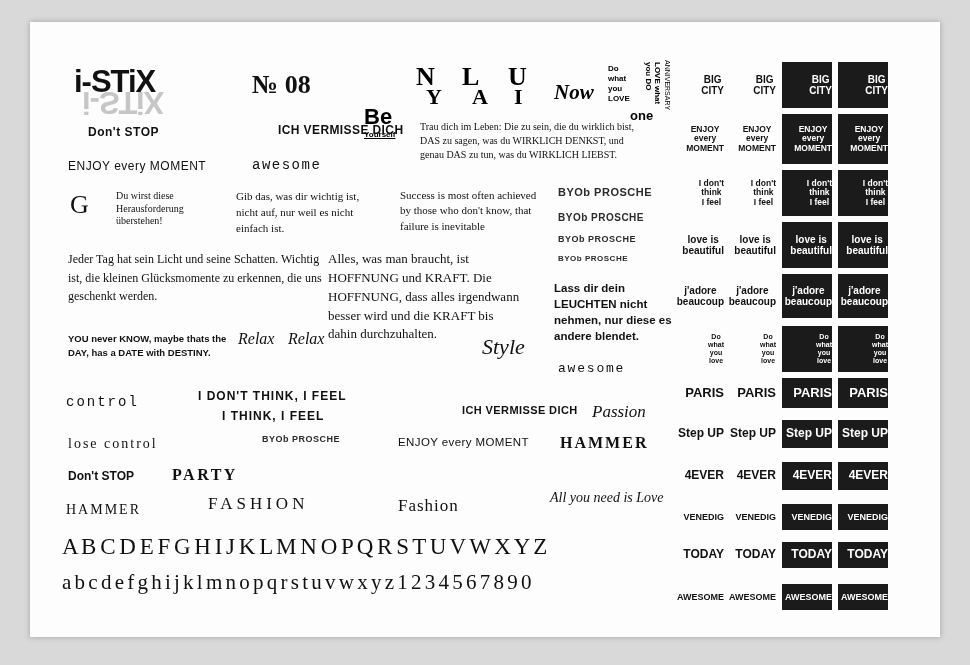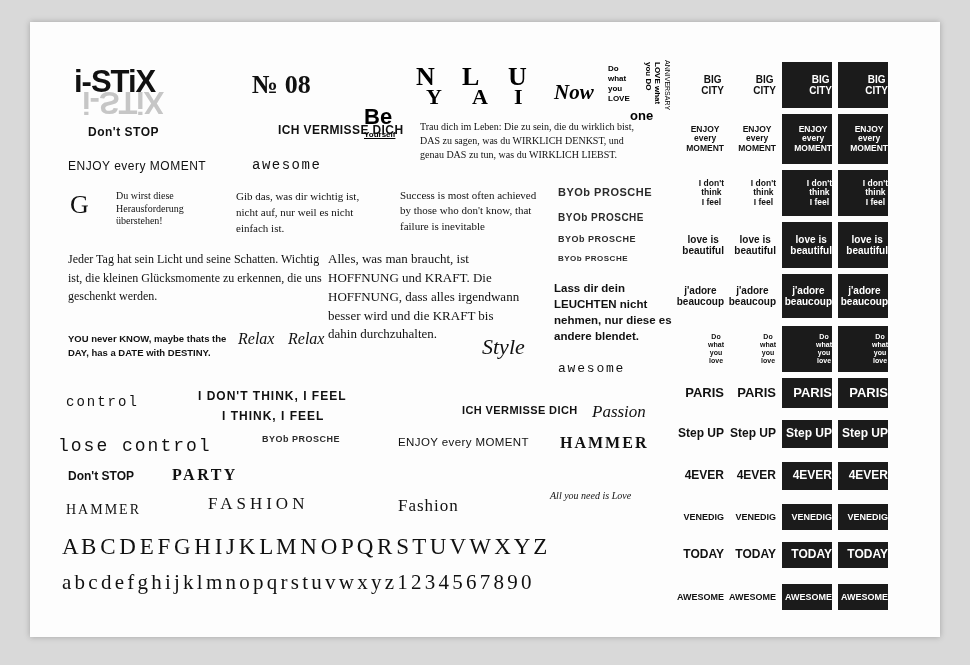--- a/index.html
+++ b/index.html
@@ -179,39 +179,39 @@
     <div class="blk s mono" style="left:36px; top:372px; font-size:14px; letter-spacing:2px;">control</div>
 
     <div class="blk s sans b" style="left:168px; top:368px; font-size:12px; letter-spacing:1px;">I DON'T THINK, I FEEL</div>
 
     <div class="blk s sans b" style="left:192px; top:388px; font-size:12px; letter-spacing:1px;">I THINK, I FEEL</div>
 
     <div class="blk s sans b" style="left:432px; top:382px; font-size:11px; letter-spacing:.4px;">ICH VERMISSE DICH</div>
 
     <div class="blk s serif i" style="left:562px; top:380px; font-size:17px;">Passion</div>
 
-    <div class="blk s mono" style="left:28px; top:414px; font-size:18px; letter-spacing:2px;">lose control</div>
+    <div class="blk s mono" style="left:38px; top:414px; font-size:14px; letter-spacing:2px;font-family:Liberation Serif, serif;">lose control</div>
 
     <div class="blk s sans b" style="left:232px; top:412px; width:80px; font-size:9px; line-height:1.25; letter-spacing:.5px; color:#2b2b2b;">BYOb PROSCHE</div>
 
     <div class="blk s sans" style="left:368px; top:414px; font-size:11.5px; letter-spacing:.4px;">ENJOY  every  MOMENT</div>
 
     <div class="blk s serif b" style="left:530px; top:412px; font-size:16px; letter-spacing:2px;">HAMMER</div>
 
     <div class="blk s sans b" style="left:38px; top:448px; font-size:12px;">Don't  STOP</div>
 
     <div class="blk s serif b" style="left:142px; top:444px; font-size:16px; letter-spacing:2.5px;">PARTY</div>
 
     <div class="blk s serif" style="left:36px; top:480px; font-size:14px; letter-spacing:2px;">HAMMER</div>
 
     <div class="blk s serif" style="left:178px; top:472px; font-size:17px; letter-spacing:4px;">FASHION</div>
 
     <div class="blk s serif" style="left:368px; top:474px; font-size:17px; letter-spacing:1px;">Fashion</div>
 
-    <div class="blk s serif i" style="left:520px; top:468px; font-size:10px;">All you need is Love</div>
+    <div class="blk s serif i" style="left:520px; top:468px; font-size:14px;">All you need is Love</div>
 
     <div class="blk s serif" style="left:32px; top:512px; width:620px; font-size:23px; letter-spacing:-1px;">A B C D E F G H I J K L M N O P Q R S T U V W X Y Z</div>
 
     <div class="blk s serif" style="left:32px; top:548px; width:624px; font-size:21px; letter-spacing:-1px;">a b c d e f g h i j k l m n o p q r s t u v w x y z 1 2 3 4 5 6 7 8 9 0</div>
 
     <div id="chip-grid">
         <div class="chip light" style="left: 648px; top: 40px; width: 46px; height: 46px;">
           <div style="font-family: &quot;Liberation Sans&quot;, sans-serif; font-weight: bold; text-align: center; line-height: 1.12; font-size: 10px;">
             <div>BIG</div>
             <div>CITY</div>

